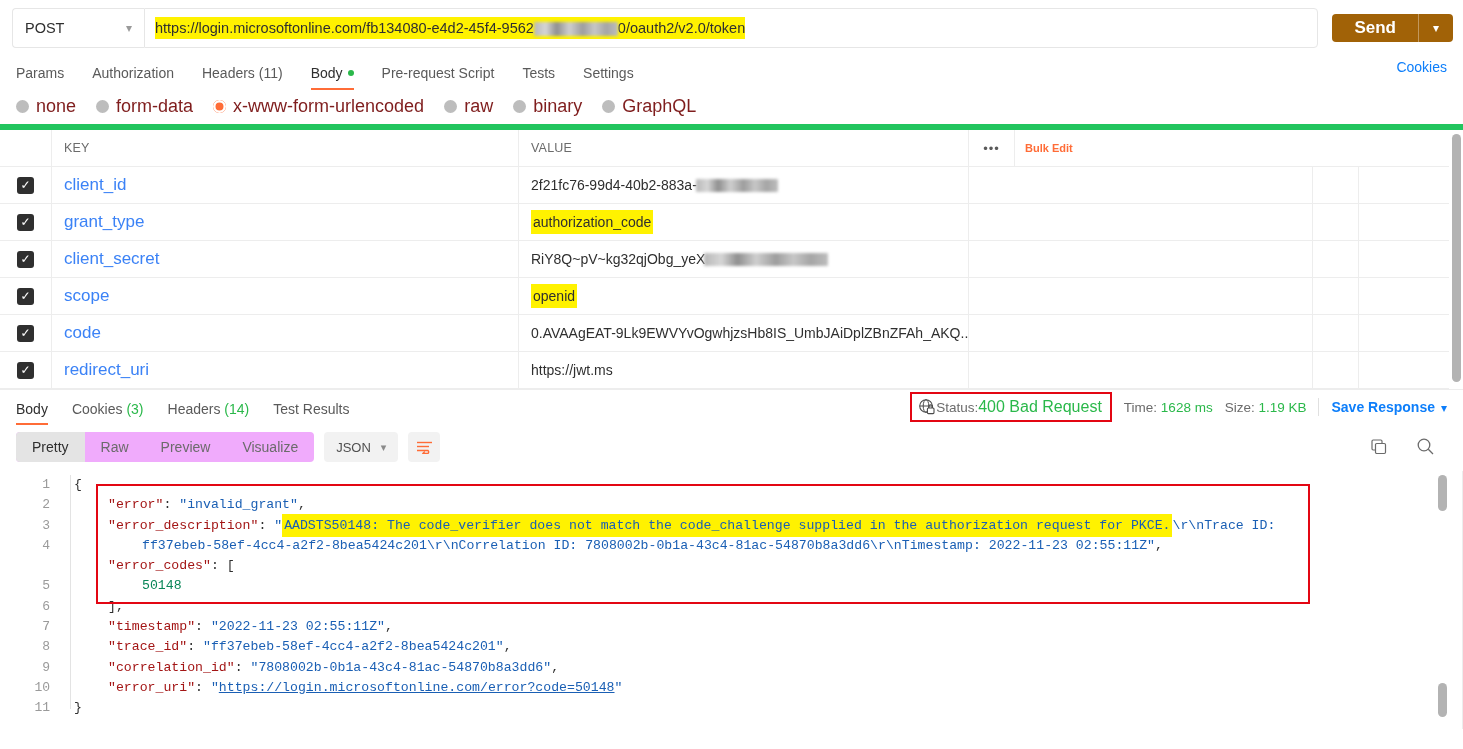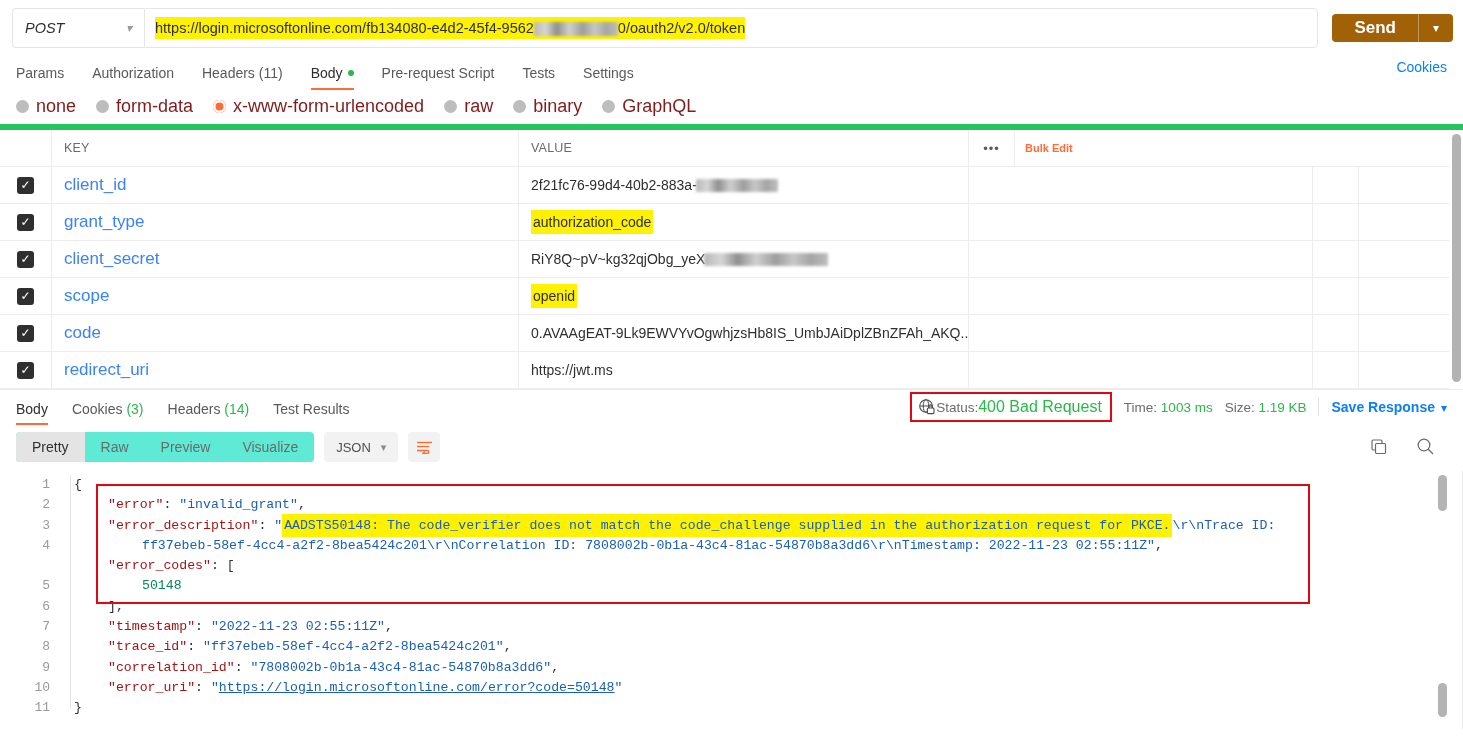--- a/index.html
+++ b/index.html
@@ -19,21 +19,21 @@
     padding: 8px 10px 8px 12px;
     height: 56px;
   }
   .method-box {
     display: flex; align-items: center; justify-content: space-between;
     width: 132px; height: 40px;
     border: 1px solid #e6e6e6; border-right: none;
     border-radius: 4px 0 0 4px;
     background: #fff;
     padding: 0 12px;
-    font-size: 14.5px; color: #2f2f2f; font-style: italic;
+    font-size: 14.5px; color: #2f2f2f;
   }
   .method-box .chev { color:#9a9a9a; font-size: 12px; }
   .url-input {
     flex: 1; height: 40px;
     border: 1px solid #e6e6e6;
     border-radius: 0 4px 4px 0;
     background: #fff;
     display: flex; align-items: center;
     padding: 0 10px;
     overflow: hidden;
@@ -174,21 +174,21 @@
   .meta .v { color: #2ab84a; }
   .sep { width:1px; height: 18px; background:#e0e0e0; margin: 0 12px; }
   .save-resp { font-size: 14px; color: #0d7efa; font-weight: bold; }
   .save-resp .c { font-weight: normal; margin-left: 6px; font-size: 12px; }
 
   
   .resp-toolbar {
     display: flex; align-items: center; padding: 6px 16px 8px 16px; height: 46px; position: relative;
   }
   .seg {
-    display: flex; background: #5eead4; border-radius: 4px; overflow: hidden; height: 30px;
+    display: flex; background: #f0abfc; border-radius: 4px; overflow: hidden; height: 30px;
   }
   .seg .it {
     display:flex; align-items:center; padding: 0 16px; font-size: 14px; color: #6b6b6b;
   }
   .seg .it.active { background: #e4e4e4; color: #2f2f2f; }
   .fmt {
     display:flex; align-items:center; gap: 10px;
     background:#f2f2f2; border-radius:4px; height:30px; padding: 0 12px;
     margin-left: 10px; font-size: 13px; color:#4f4f4f;
   }
@@ -397,21 +397,21 @@
             <circle cx="8" cy="8" r="6.3" fill="none" stroke="#4a4a4a" stroke-width="1.1"></circle>
             <ellipse cx="8" cy="8" rx="2.8" ry="6.3" fill="none" stroke="#4a4a4a" stroke-width="1"></ellipse>
             <line x1="1.8" y1="8" x2="14.2" y2="8" stroke="#4a4a4a" stroke-width="1"></line>
             <rect x="9.4" y="10" width="6.6" height="5.6" rx="1" fill="#fff" stroke="#4a4a4a" stroke-width="1.1"></rect>
             <path d="M10.9 10 v-1.5 a1.8 1.8 0 0 1 3.6 0 V10" fill="none" stroke="#4a4a4a" stroke-width="1.1"></path>
           </svg>
         </span>
         <span class="stat-label">Status:</span>
         <span class="stat-val">400 Bad Request</span>
       </div>
-      <span class="meta"><span>Time:</span> <span class="v">1003 ms</span></span>
+      <span class="meta"><span>Time:</span> <span class="v">1628 ms</span></span>
       <span class="meta"><span>Size:</span> <span class="v">1.19 KB</span></span>
       <span class="sep"></span>
       <span class="save-resp"><span>Save Response</span><span class="c">▾</span></span>
     </div>
   </div>
 
   <div class="resp-toolbar">
     <div class="seg">
       <div class="it active">Pretty</div>
       <div class="it">Raw</div>

